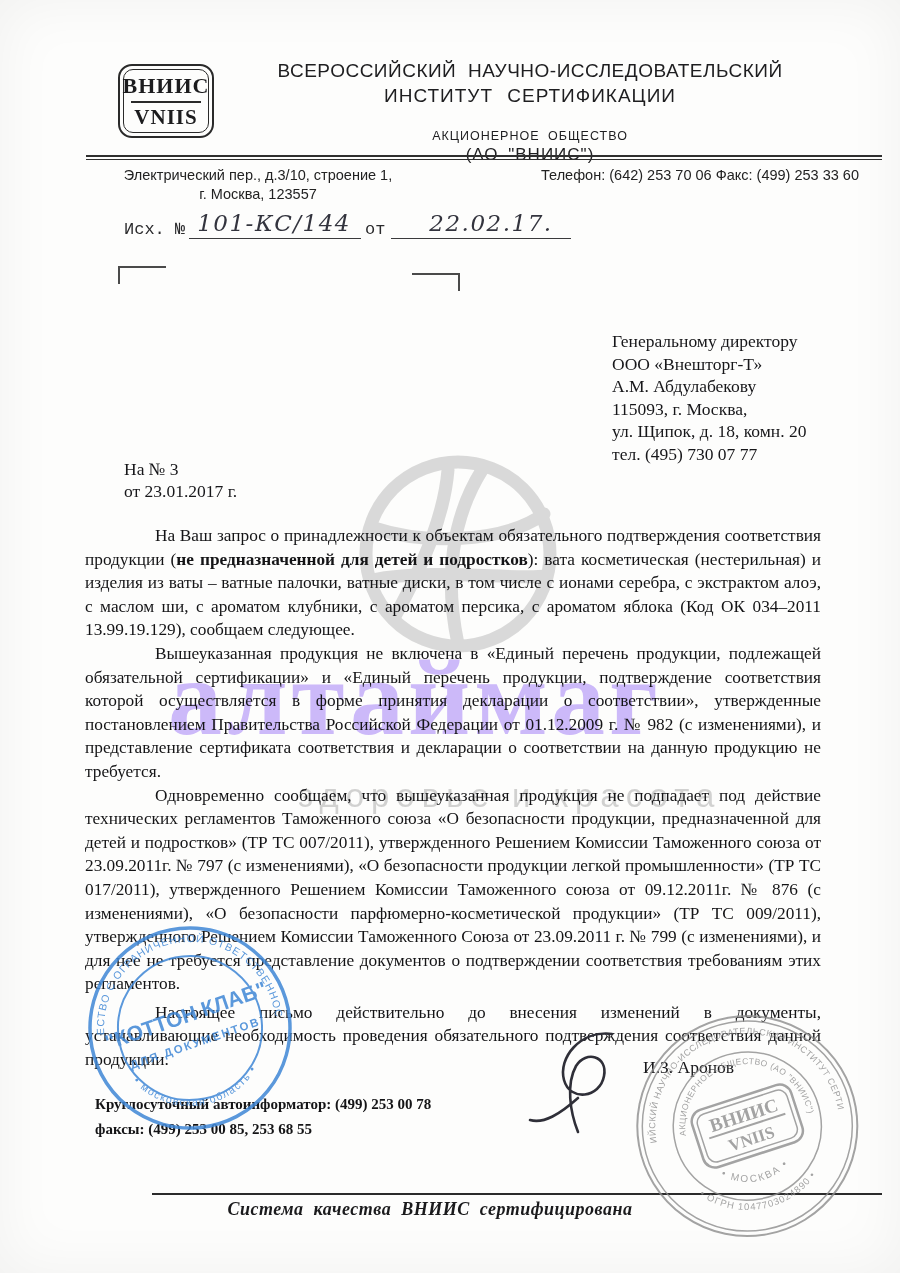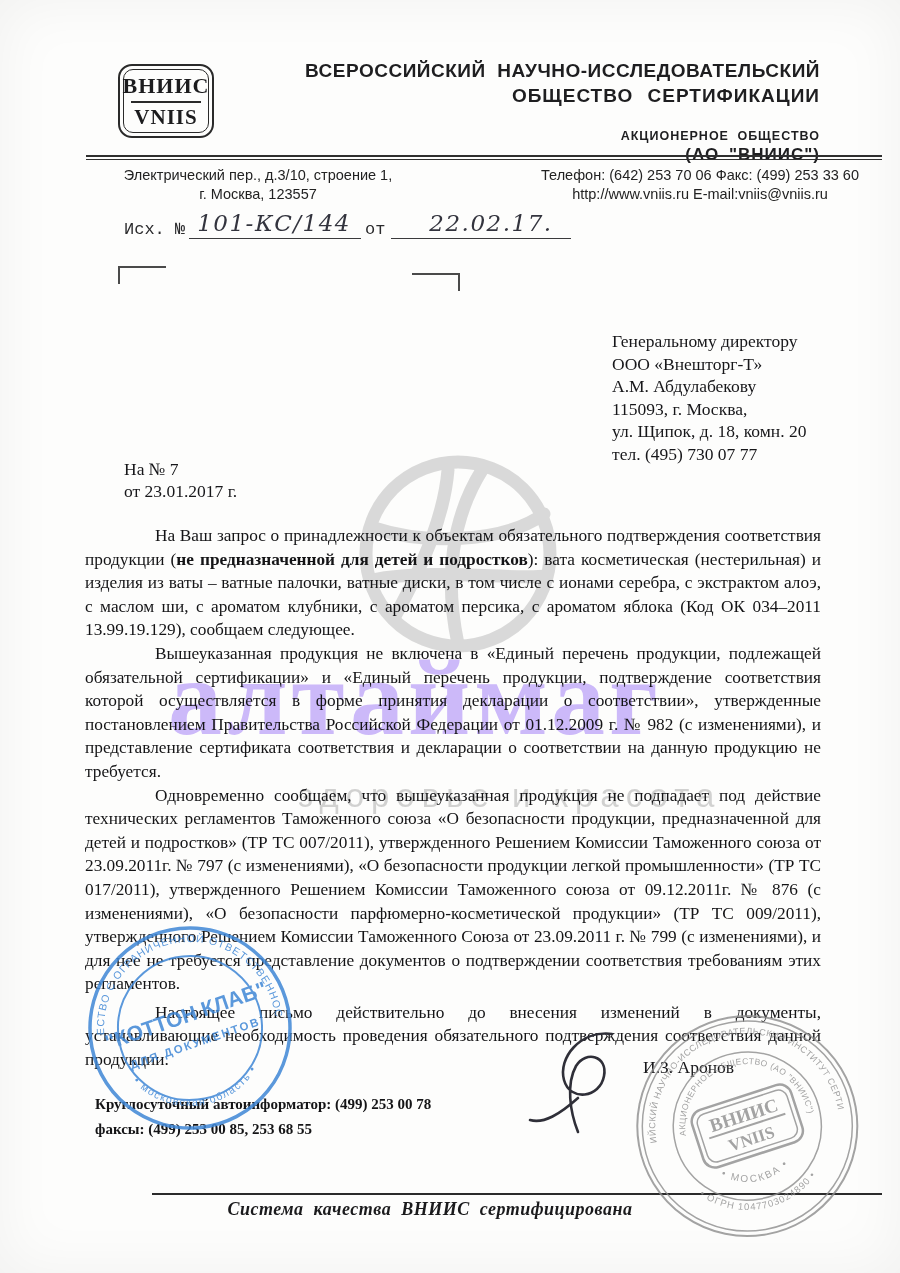--- a/index.html
+++ b/index.html
@@ -17,22 +17,22 @@
   }
   .logo-inner {
     width:100%; height:100%; border:1.5px solid #2a2a2a; border-radius:10px;
     display:flex; flex-direction:column; align-items:center; justify-content:center;
     font-family:"Liberation Serif",serif; font-weight:bold;
   }
   .logo-ru { font-size:22px; letter-spacing:1px; }
   .logo-divider { width:70px; height:2px; background:#2a2a2a; margin:2px 0; }
   .logo-en { font-size:21px; letter-spacing:1px; }
   .head-title {
-    position:absolute; left:240px; top:60px; width:580px; text-align:right;
-    font-family:"Liberation Sans","DejaVu Sans",sans-serif; font-weight:bold; color:#1e1e20;
+    position:absolute; left:240px; top:60px; width:580px; text-align:center;
+    font-family:"Liberation Sans","DejaVu Sans",sans-serif; font-weight:normal; color:#1e1e20;
   }
   .ht1 { font-size:19px; letter-spacing:0.5px; word-spacing:6px; }
   .ht2 { font-size:19px; letter-spacing:1px; word-spacing:8px; margin-top:3px; }
   .ht3 { font-size:12.5px; letter-spacing:1px; word-spacing:4px; margin-top:22px; }
   .ht4 { font-size:17px; letter-spacing:1px; word-spacing:4px; margin-top:2px; }
   .head-rule {
     position:absolute; left:86px; top:155px; width:796px; height:5px;
     border-top:2.5px solid #2f2f2f; border-bottom:1.5px solid #2f2f2f;
   }
   .addr-left {
@@ -133,34 +133,33 @@
   <div class="logo-box">
     <div class="logo-inner">
       <div class="logo-ru">ВНИИС</div>
       <div class="logo-divider"></div>
       <div class="logo-en">VNIIS</div>
     </div>
   </div>
 
   <div class="head-title">
     <div class="ht1">ВСЕРОССИЙСКИЙ  НАУЧНО-ИССЛЕДОВАТЕЛЬСКИЙ</div>
-    <div class="ht2">ОБЩЕСТВО  СЕРТИФИКАЦИИ</div>
+    <div class="ht2">ИНСТИТУТ  СЕРТИФИКАЦИИ</div>
     <div class="ht3">АКЦИОНЕРНОЕ  ОБЩЕСТВО</div>
     <div class="ht4">(АО  "ВНИИС")</div>
   </div>
 
   <div class="head-rule"></div>
 
   <div class="addr-left">
     <div>Электрический пер., д.3/10, строение 1,</div>
     <div>г. Москва, 123557</div>
   </div>
   <div class="addr-right">
     <div>Телефон: (642) 253 70 06  Факс: (499)  253 33 60</div>
-    <div>http://www.vniis.ru  E-mail:vniis@vniis.ru</div>
   </div>
 
   <div class="ref-line">
     <span>Исх. №</span>
     <span class="hw-slot"><span class="handwriting">101-КС/144</span></span>
     <span>от</span>
     <span class="hw-slot2"><span class="handwriting">22.02.17.</span></span>
   </div>
 
   <div class="corner-left"></div>
@@ -169,21 +168,21 @@
   <div class="recipient">
     <div>Генеральному директору</div>
     <div>ООО «Внешторг-Т»</div>
     <div>А.М. Абдулабекову</div>
     <div>115093, г. Москва,</div>
     <div>ул. Щипок, д. 18, комн. 20</div>
     <div>тел. (495) 730 07 77</div>
   </div>
 
   <div class="incoming">
-    <div>На № 7</div>
+    <div>На № 3</div>
     <div>от 23.01.2017 г.</div>
   </div>
 
   <div class="body-text">
     <p><span>На Ваш запрос о принадлежности к объектам обязательного подтверждения соответствия продукции (</span><b>не предназначенной для детей и подростков</b><span>): вата косметическая (нестерильная) и изделия из ваты – ватные палочки, ватные диски, в том числе с ионами серебра, с экстрактом алоэ, с маслом ши, с ароматом клубники, с ароматом персика, с ароматом яблока  (Код ОК 034–2011  13.99.19.129), сообщаем следующее.</span></p>
     <p>Вышеуказанная продукция не включена в «Единый перечень продукции, подлежащей обязательной сертификации» и «Единый перечень продукции, подтверждение соответствия которой осуществляется в форме принятия декларации о соответствии», утвержденные постановлением Правительства Российской Федерации от 01.12.2009 г. № 982 (с изменениями), и представление сертификата соответствия и декларации о соответствии на данную продукцию не требуется.</p>
     <p>Одновременно сообщаем, что вышеуказанная продукция не подпадает под действие технических регламентов Таможенного союза «О безопасности продукции, предназначенной для детей и подростков» (ТР ТС 007/2011), утвержденного Решением Комиссии Таможенного союза от 23.09.2011г. № 797 (с изменениями), «О безопасности продукции легкой промышленности» (ТР ТС 017/2011), утвержденного Решением Комиссии Таможенного союза от 09.12.2011г. № 876 (с изменениями), «О безопасности парфюмерно-косметической продукции» (ТР ТС 009/2011), утвержденного Решением Комиссии Таможенного Союза от 23.09.2011 г. № 799 (с изменениями), и для нее не требуется представление документов о подтверждении соответствия требованиям этих регламентов.</p>
     <p class="gap">Настоящее письмо действительно до внесения изменений в документы, устанавливающие необходимость проведения обязательного подтверждения соответствия данной продукции.</p>
   </div>
 

